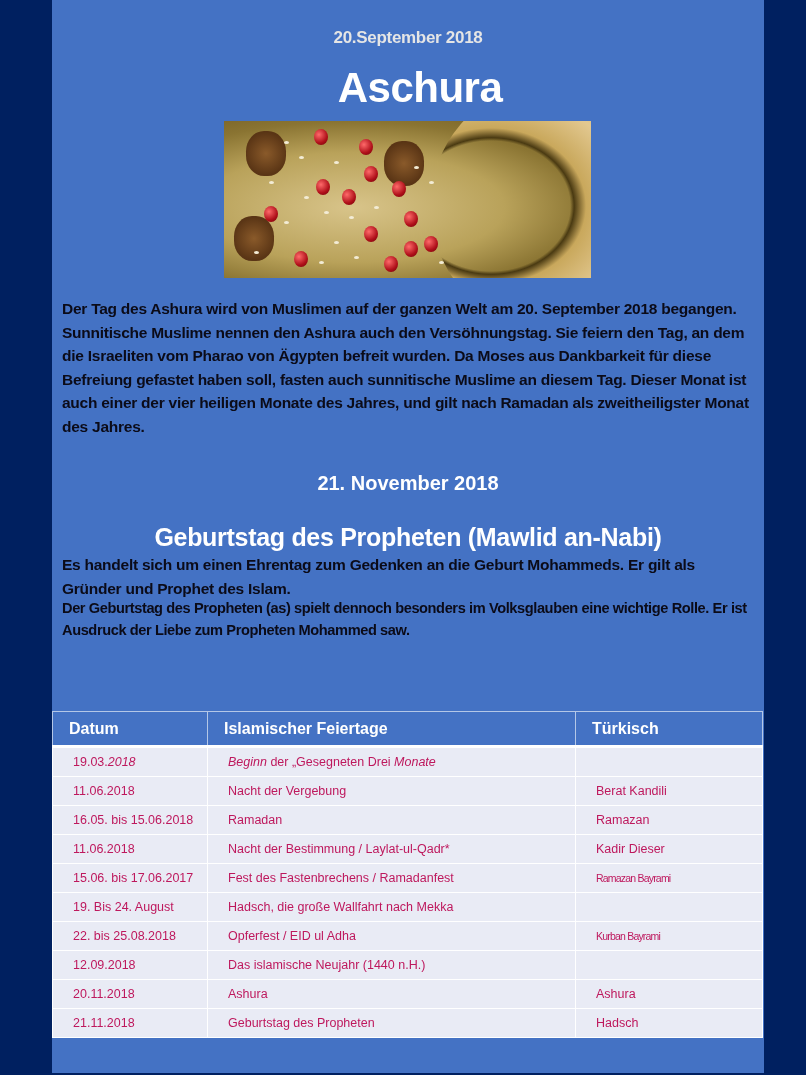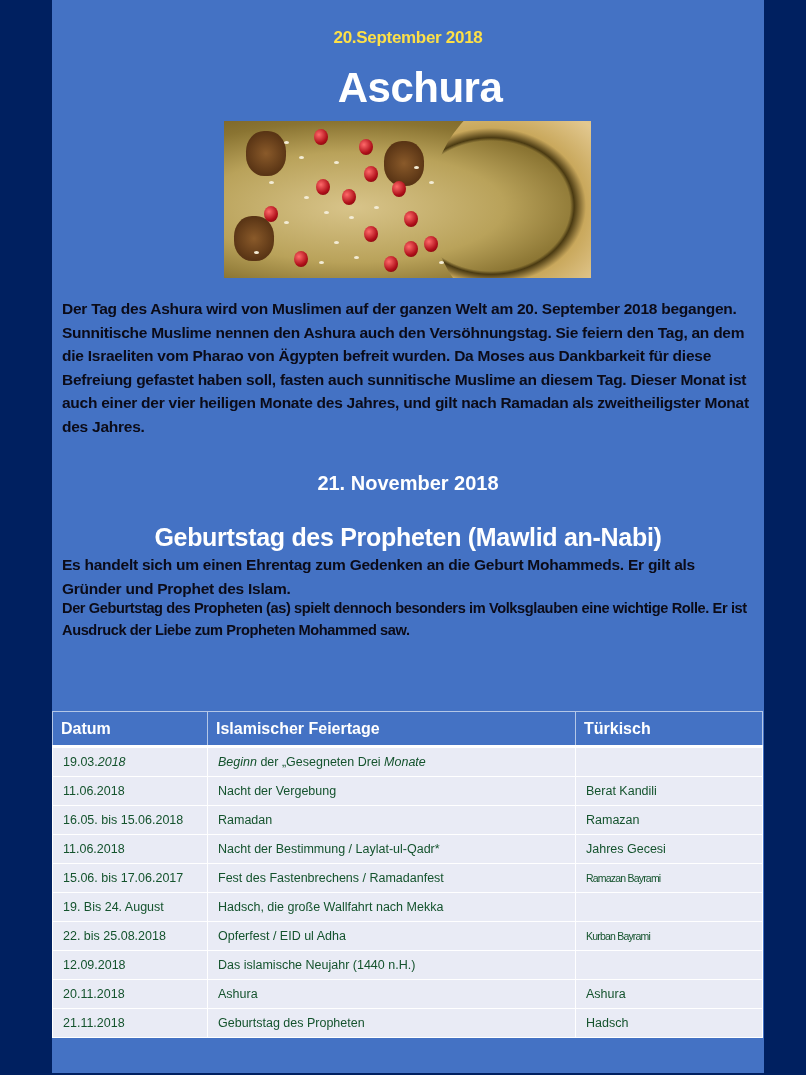--- a/index.html
+++ b/index.html
@@ -8,21 +8,21 @@
     background: #002060;
     font-family: "Liberation Sans", sans-serif;
     position: relative;
   }
   .panel {
     position: absolute; left: 52px; top: 0; width: 712px; height: 1073px;
     background: #4472C4;
   }
   .date1 {
     position: absolute; left: 0; width: 712px; top: 28px; text-align: center;
-    color: #fde047; font-weight: bold; font-size: 17px; letter-spacing: -0.3px;
+    color: #e5e5e5; font-weight: bold; font-size: 17px; letter-spacing: -0.3px;
   }
   .title1 {
     position: absolute; left: 12px; width: 712px; top: 64px; text-align: center;
     color: #fff; font-weight: bold; font-size: 42px; letter-spacing: -0.5px;
   }
   .photo {
     position: absolute; left: 172px; top: 121px; width: 367px; height: 157px;
     overflow: hidden;
     background: radial-gradient(ellipse at 35% 55%, #d8c48a 0%, #b9a25a 45%, #8a7432 70%, #6a5522 100%);
   }
@@ -48,25 +48,25 @@
     position: absolute; left: 0; width: 712px; top: 496px; text-align: center;
     color: #fff; font-weight: bold; font-size: 25px; letter-spacing: -0.3px; margin-top: 27px;
   }
   table.holidays {
     position: absolute; left: 0; top: 711px; width: 710px;
     border-collapse: collapse; table-layout: fixed;
     font-size: 12.5px;
   }
   table.holidays th {
     background: #4472C4; color: #fff; text-align: left; font-weight: bold;
-    font-size: 16px; height: 33px; padding: 0 8px;
+    font-size: 16px; height: 33px; padding: 0 16px;
     border: 1px solid #b4c7e7; border-bottom: 3px solid #ffffff;
   }
   table.holidays td {
-    background: #E9EBF5; color: #14532d; height: 28px; padding: 0 10px;
+    background: #E9EBF5; color: #be185d; height: 28px; padding: 0 20px;
     border-left: 1px solid #ffffff; border-right: 1px solid #ffffff;
     border-bottom: 1px solid #ffffff;
     white-space: nowrap;
   }
   table.holidays td.narrow { font-size: 10.5px; letter-spacing: -0.8px; }
   table.holidays .it { font-style: italic; }
 </style>
 </head>
 <body>
 
@@ -151,21 +151,21 @@
         <td>Berat Kandili</td>
       </tr>
       <tr>
         <td>16.05. bis 15.06.2018</td>
         <td>Ramadan</td>
         <td>Ramazan</td>
       </tr>
       <tr>
         <td>11.06.2018</td>
         <td>Nacht der Bestimmung  / Laylat-ul-Qadr*</td>
-        <td>Jahres Gecesi</td>
+        <td>Kadir Dieser</td>
       </tr>
       <tr>
         <td>15.06. bis 17.06.2017</td>
         <td>Fest des Fastenbrechens / Ramadanfest</td>
         <td class="narrow">Ramazan Bayrami</td>
       </tr>
       <tr>
         <td>19. Bis 24. August</td>
         <td>Hadsch, die große Wallfahrt nach Mekka</td>
         <td></td>

